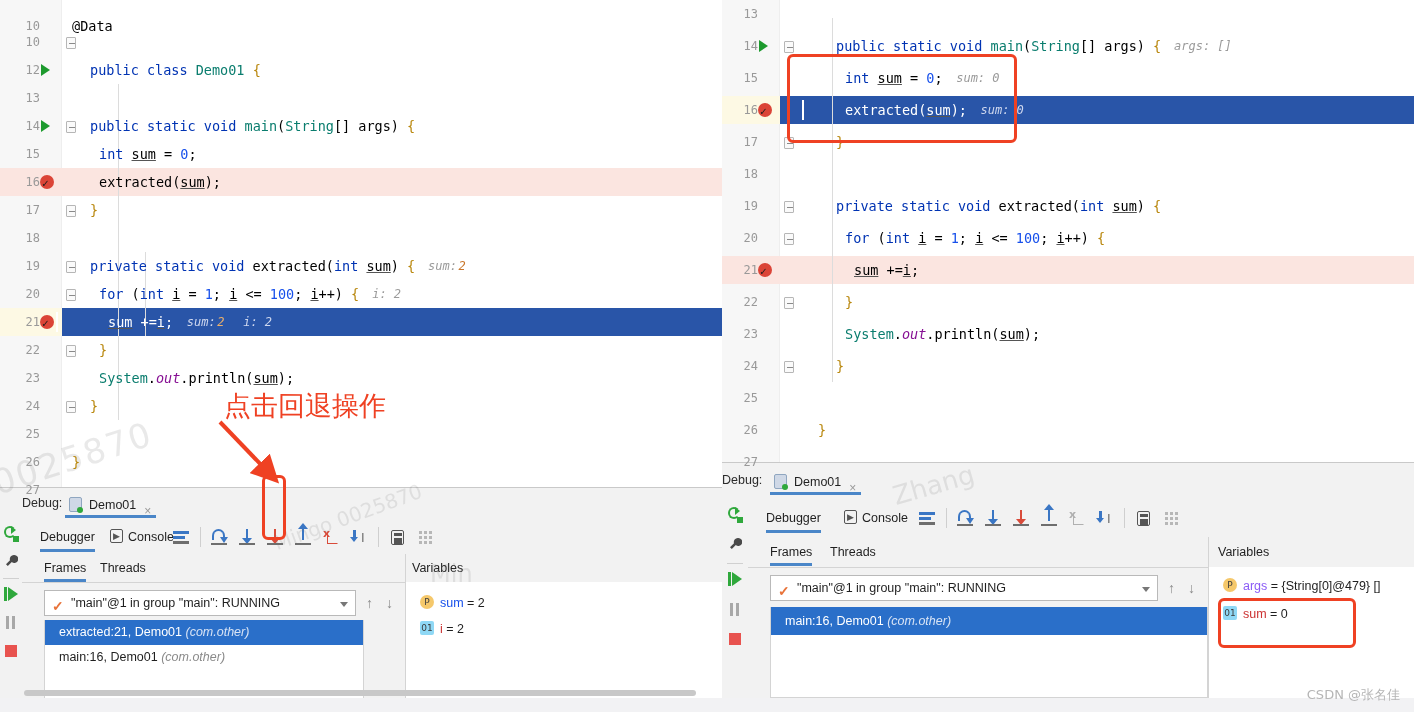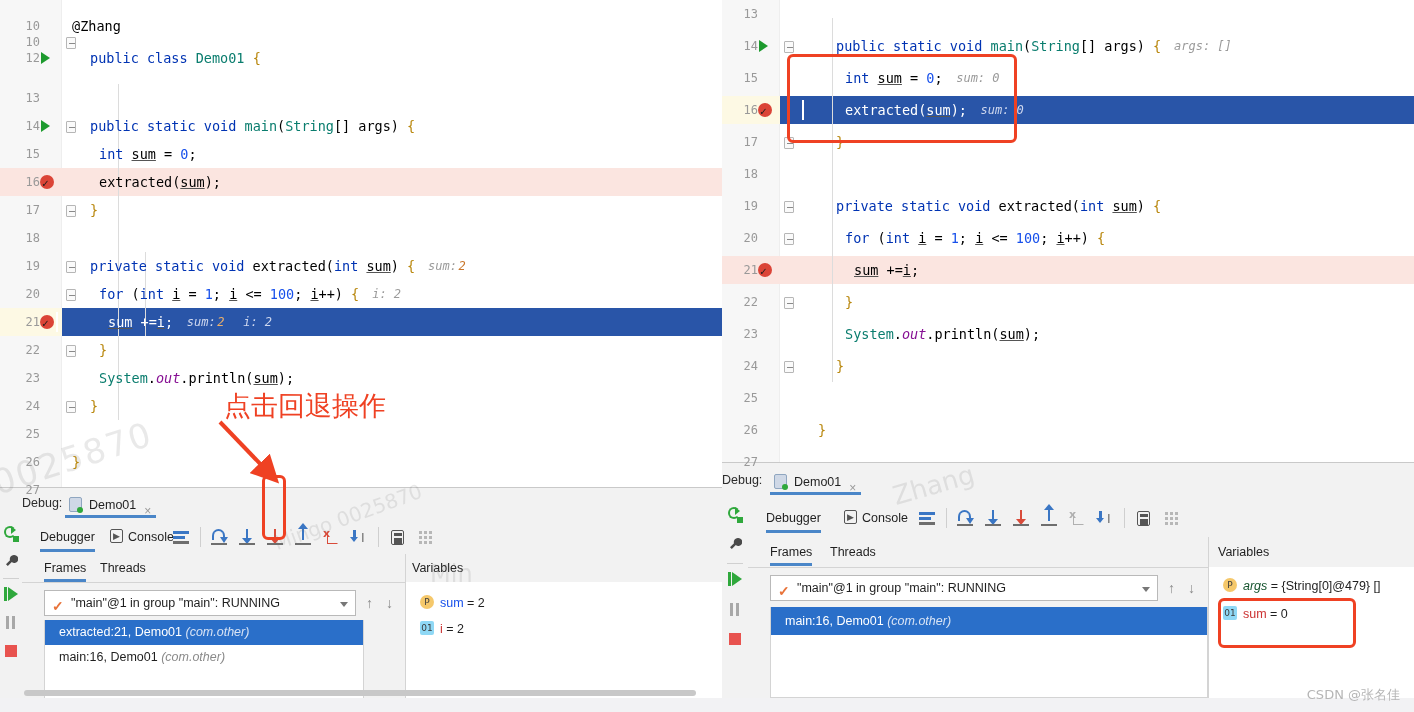--- a/index.html
+++ b/index.html
@@ -226,21 +226,21 @@
   .var-badge {
     position:absolute; left:0; top:1px; width:14px; height:14px; border-radius:50%;
     font-size:9px; line-height:14px; text-align:center; color:#3b3b3b;
     font-family:"DejaVu Sans", sans-serif;
   }
   .var-badge.p { background:#f5c86b; }
   .var-badge.i { background:#8fd8f5; border-radius:2px; }
   .var-name { position:absolute; left:20px; top:0; white-space:nowrap; }
   .vn-blue { color:#1750eb; }
   .vn-red  { color:#cc3333; }
-  .vn-dark { color:#14532d;font-style:italic; }
+  .vn-dark { color:#8b5cf6; }
 
   
   .anno-box {
     position:absolute; border:3px solid #ef4123; border-radius:6px;
     pointer-events:none; z-index:40;
   }
   .anno-text {
     position:absolute; color:#ef4123; font-size:27px; z-index:40;
     font-family:"DejaVu Sans", sans-serif; white-space:nowrap;
   }
@@ -265,23 +265,23 @@
 
 <div id="root">
 
   <div class="panel panel-left">
 
     <div class="editor" id="left-editor" style="height:487px;">
       <div class="gutter"></div>
       <div class="indent-guide" style="left:118px; top:84px; height:336px;"></div>
       <div class="indent-guide" style="left:145px; top:252px; height:84px;"></div>
       <div id="left-lines">
-          <div class="code-line " style="position:absolute;left:0;right:0;top:12px;"><span class="ln" style="width:40px;">10</span><span class="code-text" style="left:72px;">@Zhang</span></div>
+          <div class="code-line " style="position:absolute;left:0;right:0;top:12px;"><span class="ln" style="width:40px;">10</span><span class="code-text" style="left:72px;">@Data</span></div>
           <div class="code-line " style="position:absolute;left:0;right:0;top:28px;"><span class="ln" style="width:40px;">10</span><span class="g-fold" style="left:66px;"></span></div>
-          <div class="code-line " style="position:absolute;left:0;right:0;top:44px;"><span class="ln" style="width:40px;">12</span><span class="g-run" style="left:41px;"></span><span class="code-text" style="left:72px;margin-left:18px;"><span class="kw">public</span> <span class="kw">class</span> <span class="cls">Demo01</span> <span class="brc">{</span></span></div>
+          <div class="code-line " style="position:absolute;left:0;right:0;top:56px;"><span class="ln" style="width:40px;">12</span><span class="g-run" style="left:41px;"></span><span class="code-text" style="left:72px;margin-left:18px;"><span class="kw">public</span> <span class="kw">class</span> <span class="cls">Demo01</span> <span class="brc">{</span></span></div>
           <div class="code-line " style="position:absolute;left:0;right:0;top:84px;"><span class="ln" style="width:40px;">13</span><span class="code-text" style="left:90px;"></span></div>
           <div class="code-line " style="position:absolute;left:0;right:0;top:112px;"><span class="ln" style="width:40px;">14</span><span class="g-run" style="left:41px;"></span><span class="g-fold" style="left:66px;"></span><span class="code-text" style="left:90px;"><span class="kw">public</span> <span class="kw">static</span> <span class="kw">void</span> <span class="cls">main</span>(<span class="cls">String</span>[] args) <span class="brc">{</span></span></div>
           <div class="code-line " style="position:absolute;left:0;right:0;top:140px;"><span class="ln" style="width:40px;">15</span><span class="code-text" style="left:99px;"><span class="kw">int</span> <span class="und">sum</span> = <span class="num">0</span>;</span></div>
           <div class="code-line row-hl-pink" style="position:absolute;left:0;right:0;top:168px;"><span class="ln" style="width:40px;">16</span><span class="g-bp" style="left:40px;"></span><span class="code-text" style="left:99px;">extracted(<span class="und">sum</span>);</span></div>
           <div class="code-line " style="position:absolute;left:0;right:0;top:196px;"><span class="ln" style="width:40px;">17</span><span class="g-fold" style="left:66px;"></span><span class="code-text" style="left:90px;"><span class="brc">}</span></span></div>
           <div class="code-line " style="position:absolute;left:0;right:0;top:224px;"><span class="ln" style="width:40px;">18</span><span class="code-text" style="left:90px;"></span></div>
           <div class="code-line " style="position:absolute;left:0;right:0;top:252px;"><span class="ln" style="width:40px;">19</span><span class="g-fold" style="left:66px;"></span><span class="code-text" style="left:90px;"><span class="kw">private</span> <span class="kw">static</span> <span class="kw">void</span> extracted(<span class="kw">int</span> <span class="und">sum</span>) <span class="brc">{</span></span><span class="hint" style="position:absolute;z-index:3;left:428px;top:0;">sum:</span><span class="hintv" style="position:absolute;z-index:3;left:458.4px;top:0;">2</span></div>
           <div class="code-line " style="position:absolute;left:0;right:0;top:280px;"><span class="ln" style="width:40px;">20</span><span class="g-fold" style="left:66px;"></span><span class="code-text" style="left:99px;"><span class="kw">for</span> (<span class="kw">int</span> <span class="und">i</span> = <span class="num">1</span>; <span class="und">i</span> &lt;= <span class="num">100</span>; <span class="und">i</span>++) <span class="brc">{</span></span><span class="hint" style="position:absolute;z-index:3;left:372.2px;top:0;">i: 2</span></div>
           <div class="code-line row-hl-blue" style="position:absolute;left:0;right:0;top:308px;"><div style="position:absolute;left:0;top:0;width:62px;height:100%;background:#fdf9e4;z-index:1;"></div><span class="ln" style="width:40px;">21</span><span class="g-bp" style="left:40px;"></span><span class="caret" style="left:56px;"></span><span class="code-text" style="left:108px;"><span class="und">sum</span> +=<span class="und">i</span>;</span><span class="hint" style="position:absolute;z-index:3;left:186.8px;top:0;">sum:</span><span class="hintv" style="position:absolute;z-index:3;left:217.20000000000002px;top:0;">2</span><span class="hint" style="position:absolute;z-index:3;left:243.20000000000002px;top:0;">i: 2</span></div>
           <div class="code-line " style="position:absolute;left:0;right:0;top:336px;"><span class="ln" style="width:40px;">22</span><span class="g-fold" style="left:66px;"></span><span class="code-text" style="left:99px;"><span class="brc">}</span></span></div>

